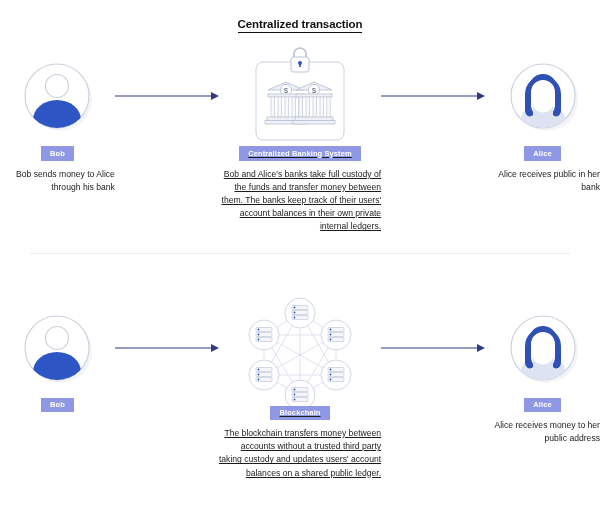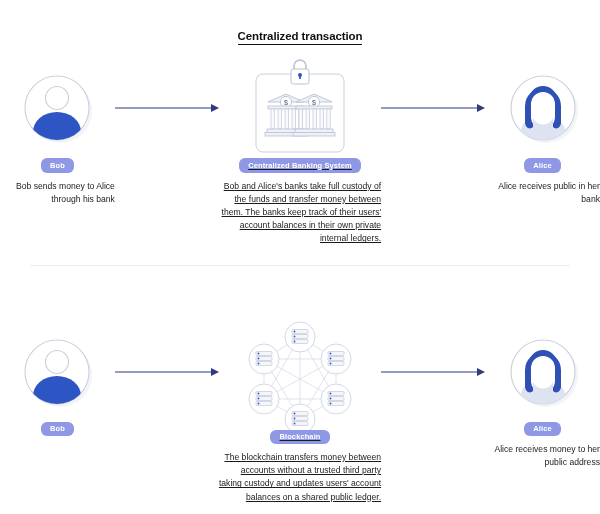--- a/index.html
+++ b/index.html
@@ -12,21 +12,20 @@
     background: #ffffff;
     font-family: "Liberation Sans", sans-serif;
     color: #1b1b1b;
     overflow: hidden;
     position: relative;
   }
   .section {
     position: relative;
     width: 600px;
     box-sizing: border-box;
-    margin-top: 12px;
   }
   .section-title {
     text-align: center;
     font-size: 11.5px;
     font-weight: bold;
     color: #111111;
     letter-spacing: -0.1px;
   }
   .section-title span {
     border-bottom: 1.2px solid #111111;
@@ -63,21 +62,21 @@
     height: 100px;
   }
   .badge {
     display: inline-block;
     background: #8e98e4;
     color: #ffffff;
     font-size: 7.5px;
     font-weight: bold;
     letter-spacing: 0.1px;
     padding: 2.5px 9px 3px 9px;
-    border-radius: 6px;
+    border-radius: 0;
     margin-bottom: 7px;
     white-space: nowrap;
   }
   .caption {
     text-align: right;
     font-size: 8.6px;
     line-height: 13.2px;
     color: #1b1b1b;
     max-width: 160px;
   }

